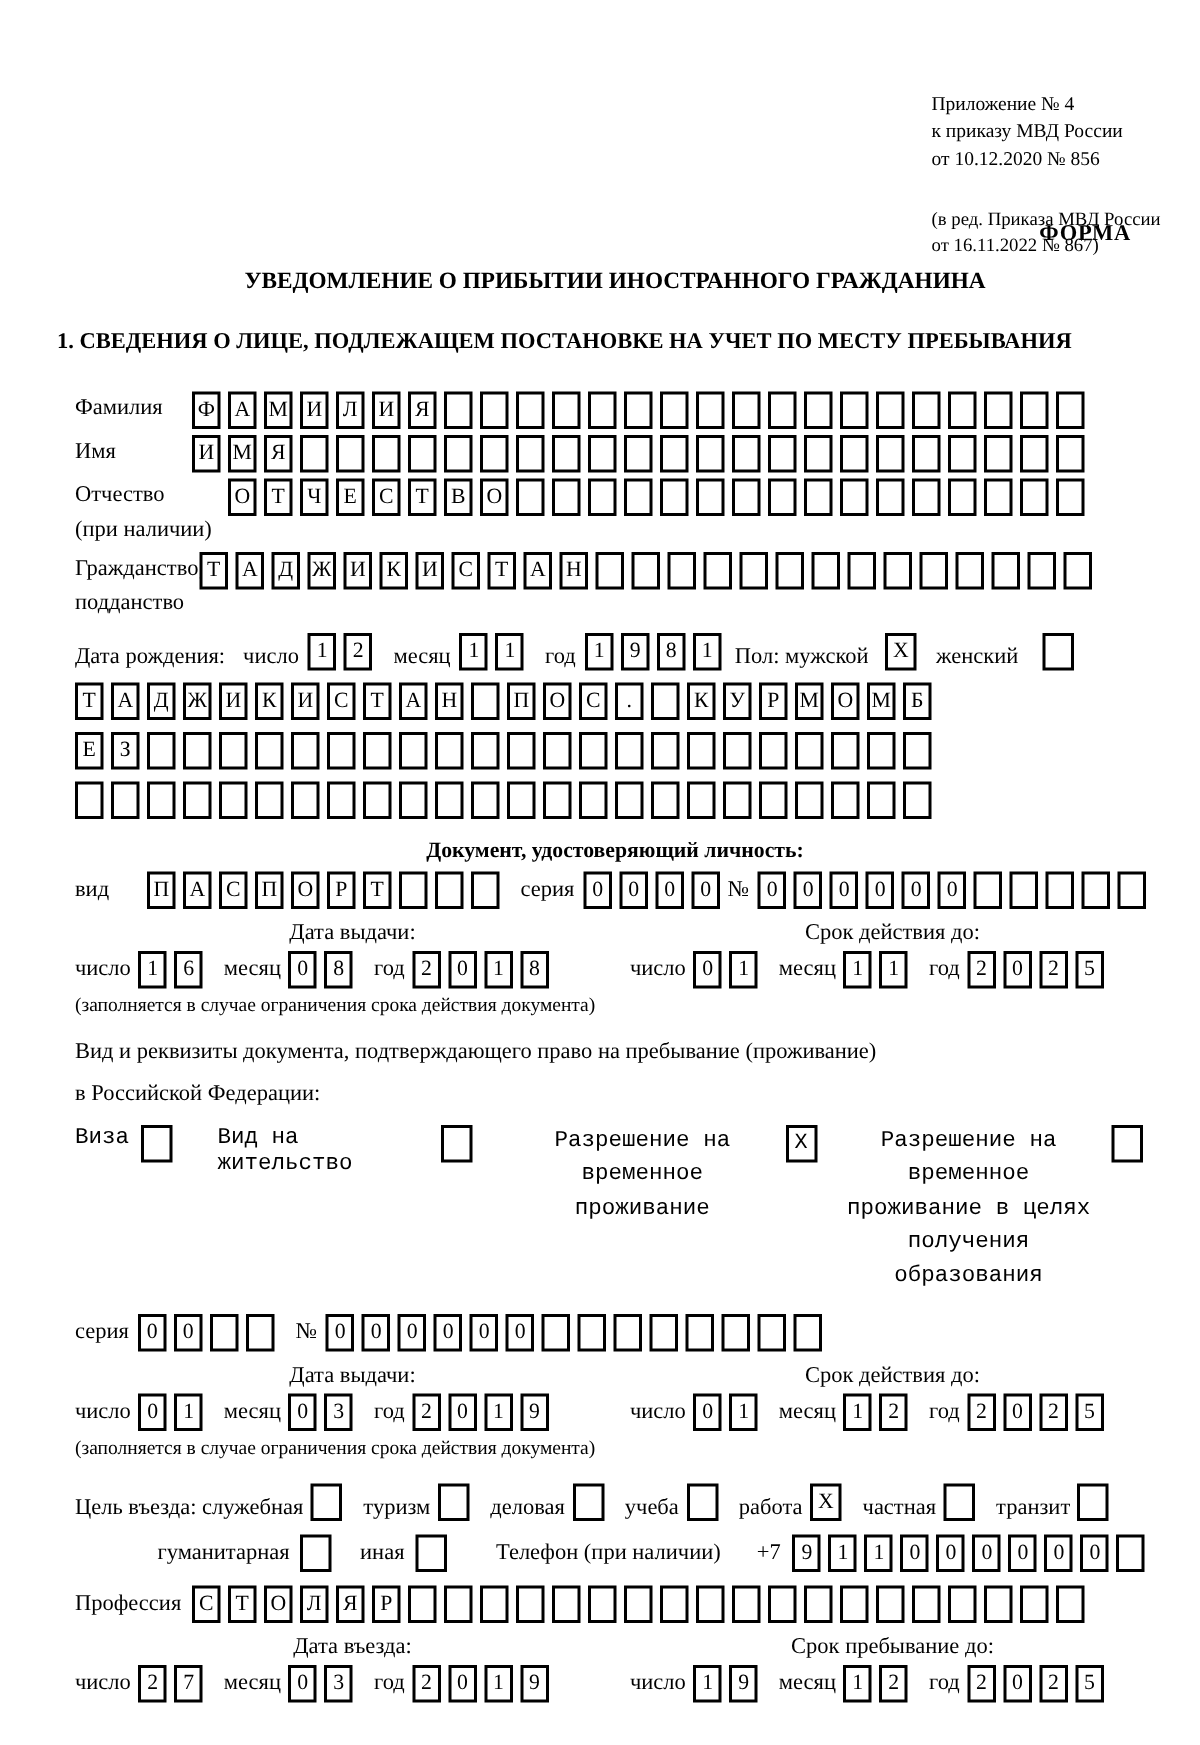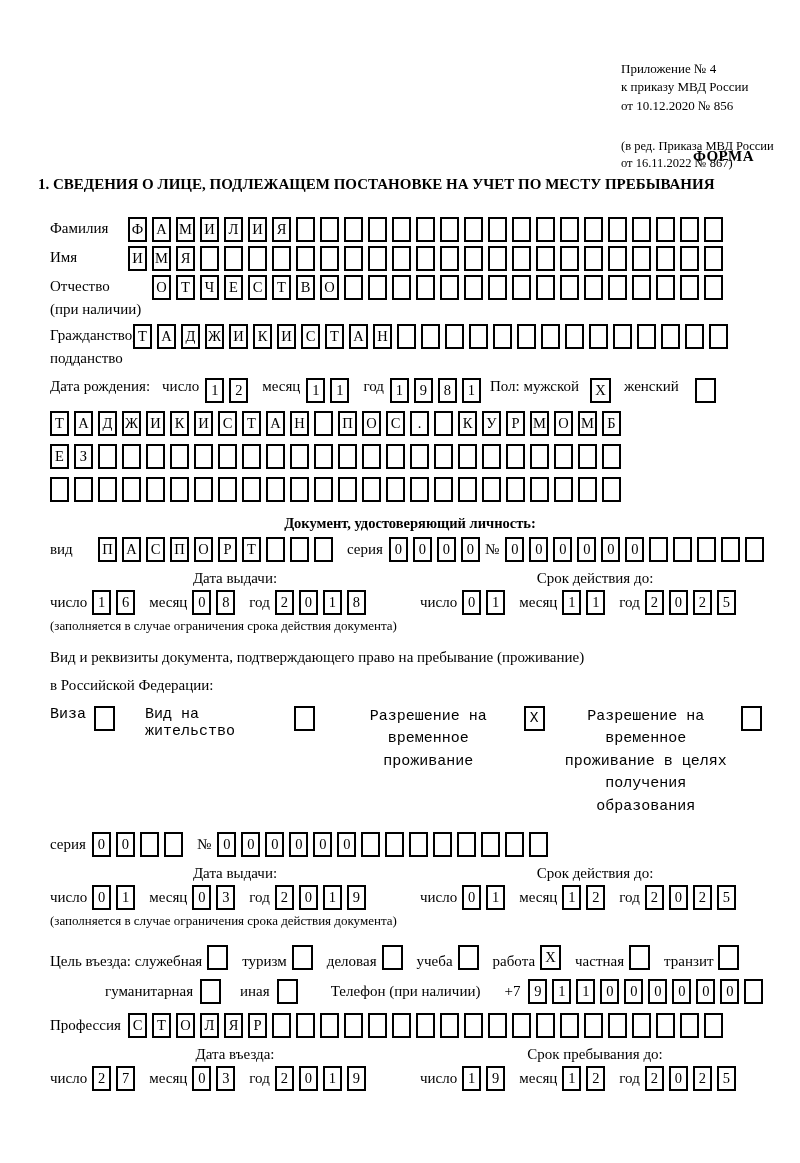--- a/index.html
+++ b/index.html
@@ -71,20 +71,21 @@
   <div class="hdr-ref">
     <div>Приложение № 4
 к приказу МВД России
 от 10.12.2020 № 856</div>
     <div class="p2">(в ред. Приказа МВД России
 от 16.11.2022 № 867)</div>
   </div>
   <div class="forma">ФОРМА</div>
 
   <div class="title">
+    <div>УВЕДОМЛЕНИЕ О ПРИБЫТИИ ИНОСТРАННОГО ГРАЖДАНИНА</div>
   </div>
   <div class="sec-head">1. СВЕДЕНИЯ О ЛИЦЕ, ПОДЛЕЖАЩЕМ ПОСТАНОВКЕ НА УЧЕТ ПО МЕСТУ ПРЕБЫВАНИЯ</div>
 
   <div class="frow" style="margin-top:24px;">
     <span class="lbl lw78">Фамилия</span>
     <span class="boxes">
         <span class="cell">Ф</span>
         <span class="cell">А</span>
         <span class="cell">М</span>
         <span class="cell">И</span>
@@ -199,21 +200,21 @@
         <span class="cell"></span>
         <span class="cell"></span>
         <span class="cell"></span>
         <span class="cell"></span>
         <span class="cell"></span>
         <span class="cell"></span>
         <span class="cell"></span>
       </span>
   </div>
 
-  <div class="frow" style="align-items:flex-start;margin-top:9px;">
+  <div class="frow" style="align-items:flex-end;margin-top:9px;">
     <span class="inline-lbl">Дата рождения:</span>
     <span class="inline-lbl" style="margin-left:6px;">число</span>
     <span class="boxes">
         <span class="cell">1</span>
         <span class="cell">2</span>
       </span>
     <span class="inline-lbl dg-gap">месяц</span>
     <span class="boxes">
         <span class="cell">1</span>
         <span class="cell">1</span>
@@ -555,21 +556,21 @@
         <span class="cell"></span>
         <span class="cell"></span>
         <span class="cell"></span>
         <span class="cell"></span>
         <span class="cell"></span>
       </span>
   </div>
 
   <div class="tch">
     <div class="l">Дата въезда:</div>
-    <div class="r">Срок пребывания до:</div>
+    <div class="r">Срок пребывание до:</div>
   </div>
   <div class="tcd">
     <div class="gl">
       <span class="dg-lbl">число</span>
       <span class="boxes">
           <span class="cell">2</span>
           <span class="cell">7</span>
         </span>
       <span class="dg-lbl dg-gap">месяц</span>
       <span class="boxes">

